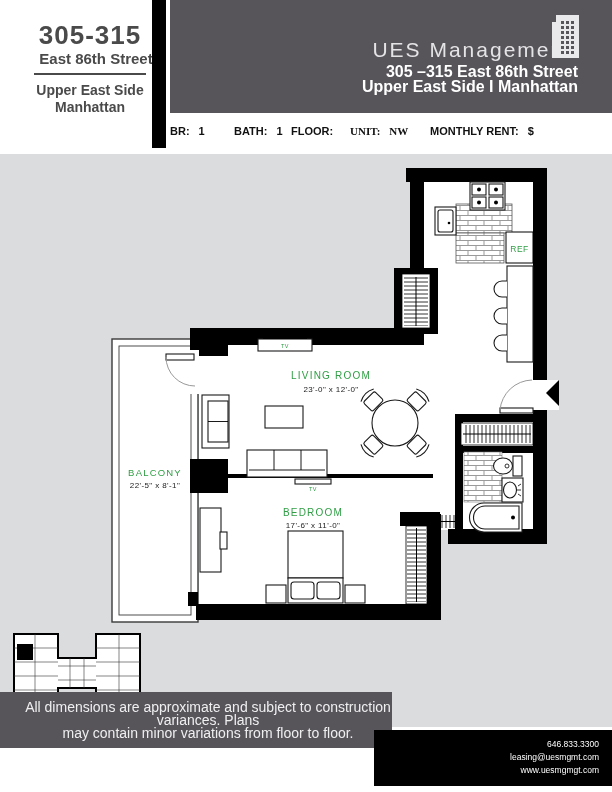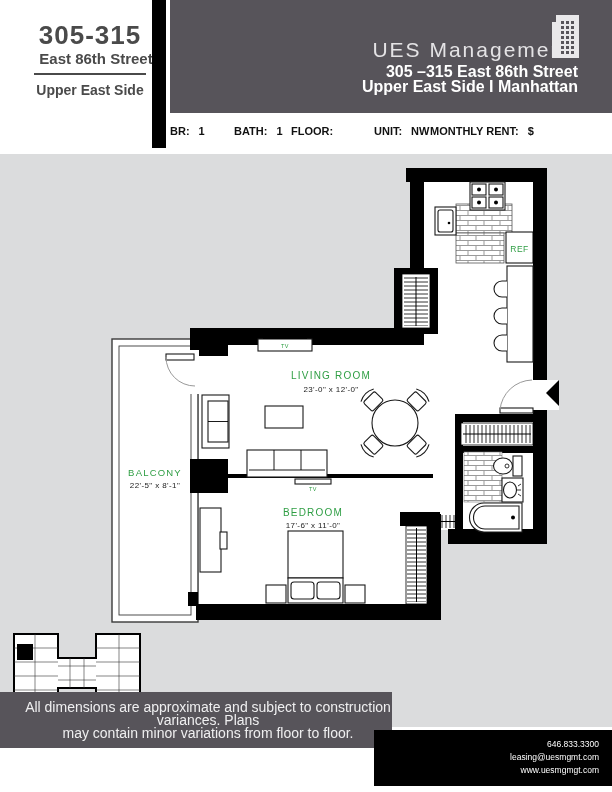--- a/index.html
+++ b/index.html
@@ -34,34 +34,35 @@
 </head>
 <body>
 
 <div class="abs canvas"></div>
 
 <div class="abs hdr-left">
   <div class="bldg-num">305-315</div>
   <div class="street">East 86th Street</div>
   <div class="hdr-rule"></div>
   <div class="nbhd">Upper East Side</div>
+  <div class="nbhd">Manhattan</div>
 </div>
 <div class="abs black-bar"></div>
 <div class="abs brand-box">
   <div class="abs brand-name">UES Management</div>
   <div class="abs brand-addr">
     <div>305 –315 East 86th Street</div>
     <div>Upper East Side I Manhattan</div>
   </div>
 </div>
 
 <div class="abs info-bar" style="left:170px;"><span>BR:</span><span class="val">1</span></div>
 <div class="abs info-bar" style="left:234px;"><span>BATH:</span><span class="val">1</span></div>
 <div class="abs info-bar" style="left:291px;"><span>FLOOR:</span><span class="val"></span></div>
-<div class="abs info-bar" style="left:374px;"><span>UNIT:</span><span class="val">NW</span></div>
+<div class="abs info-bar" style="left:350px;font-family:Liberation Serif, serif;"><span>UNIT:</span><span class="val">NW</span></div>
 <div class="abs info-bar" style="left:430px;"><span>MONTHLY RENT:</span><span class="val">$</span></div>
 
 <svg width="612" height="792" viewBox="0 0 612 792">
   <defs>
     <pattern id="brick" width="16" height="10" patternUnits="userSpaceOnUse">
       <rect width="16" height="10" fill="#fff"></rect>
       <path d="M0,0.5H16 M0,5.5H16 M4,0V5.5 M12,5.5V10" stroke="#9a9a9a" stroke-width="1" fill="none"></path>
     </pattern>
     <pattern id="ticksH" width="18" height="4" patternUnits="userSpaceOnUse">
       <path d="M0,2H18" stroke="#000" stroke-width="0.8"></path>

